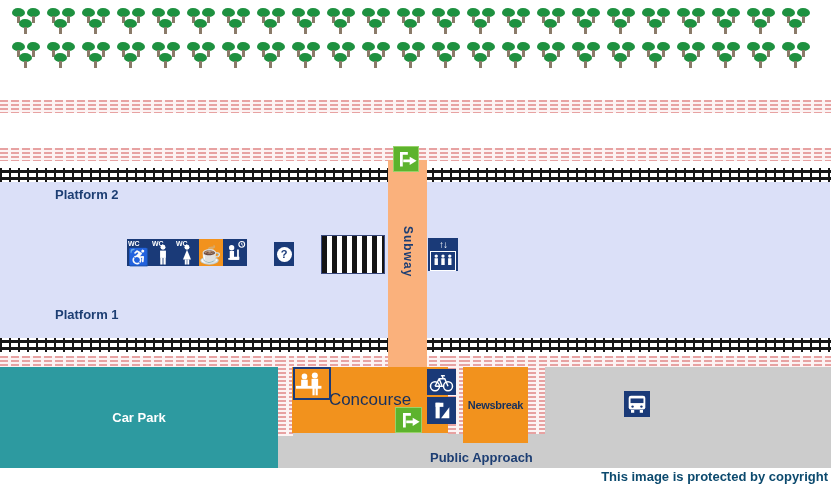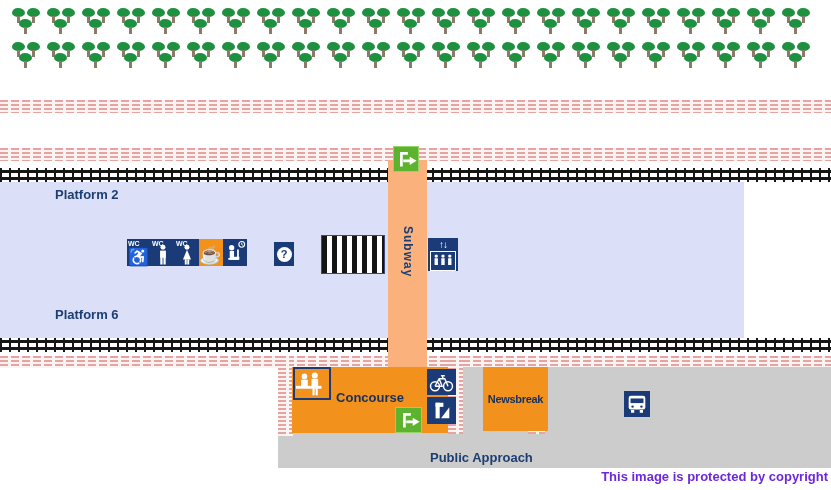--- a/index.html
+++ b/index.html
@@ -30,35 +30,35 @@
   .footpath{position:absolute;left:0;top:113px;width:831px;height:35px;background:#d3d3d3;
     display:flex;align-items:center;justify-content:center;}
   .band-label{font-weight:bold;font-size:13px;color:#1d3e73;}
   .track{position:absolute;left:0;width:831px;height:14px;
     background-image:
       repeating-linear-gradient(to right, #161616 0 2px, rgba(0,0,0,0) 2px 9px),
       linear-gradient(to bottom, rgba(0,0,0,0) 0 2px, #161616 2px 5px, rgba(0,0,0,0) 5px 9px,
                       #161616 9px 12px, rgba(0,0,0,0) 12px 14px);}
   .track-upper{top:168px;}
   .track-lower{top:338px;}
-  .platform-area{position:absolute;left:0;top:182px;width:703px;height:156px;background:#dbe0f8;padding-left:41px;}
+  .platform-area{position:absolute;left:0;top:182px;width:830px;height:156px;background:#dbe0f8;}
   .plabel{position:absolute;left:55px;font-weight:bold;font-size:13px;color:#1d3e73;}
   .plabel.p2{top:5px;}  .plabel.p1{top:125px;}
 
   
   .carpark{position:absolute;left:0;top:367px;width:278px;height:101px;background:#2d9aa0;
     display:flex;align-items:center;justify-content:center;}
   .carpark span{color:#fff;font-weight:bold;font-size:13px;}
   .approach{position:absolute;left:278px;top:367px;width:553px;height:101px;background:#cccccc;}
   .approach-label{position:absolute;left:430px;top:450px;font-weight:bold;font-size:13px;color:#1d3e73;}
   .concourse{position:absolute;left:292px;top:367px;width:156px;height:66px;background:#f2921d;z-index:4;}
   .concourse-label{position:absolute;left:0;right:0;top:23px;text-align:center;
-    font-weight:bold;font-size:13px;color:#16305e;}
-  .newsbreak{position:absolute;left:463px;top:367px;width:65px;height:64px;background:#f2921d;z-index:4;
-    display:flex;align-items:center;justify-content:center;margin-left:20px;}
+    font-weight:normal;font-size:17px;color:#16305e;}
+  .newsbreak{position:absolute;left:463px;top:367px;width:65px;height:76px;background:#f2921d;z-index:4;
+    display:flex;align-items:center;justify-content:center;}
   .newsbreak span{font-weight:bold;font-size:11px;color:#16305e;letter-spacing:-0.3px;}
 
   
   .subway{position:absolute;left:388px;top:160px;width:39px;height:208px;background:#fab17c;z-index:3;}
   .subway-label{position:absolute;top:66px;left:50%;transform:translateX(-50%);
     writing-mode:vertical-rl;font-weight:bold;font-size:12px;color:#1d3e73;letter-spacing:1px;}
 
   
   .icon{position:absolute;box-sizing:border-box;display:flex;align-items:center;justify-content:center;}
   .navy{background:#1a3a78;}
@@ -86,21 +86,21 @@
   .exit{background:#5db32d;border:1px solid #98d26a;z-index:6;}
   .exit-top{left:393px;top:146px;width:26px;height:26px;}
   .exit-bottom{left:395px;top:407px;width:27px;height:26px;}
 
   .ticket-office{left:293px;top:367px;width:38px;height:33px;background:#f2921d;
     border:2px solid #1a3a78;z-index:5;}
   .bike{left:427px;top:369px;width:29px;height:26px;z-index:5;}
   .phone{left:427px;top:397px;width:29px;height:27px;z-index:5;}
   .bus{left:624px;top:391px;width:26px;height:26px;z-index:5;}
 
-  .copyright{position:absolute;right:3px;top:469px;font-weight:bold;font-size:13px;color:#6d28d9;text-align:center;}
+  .copyright{position:absolute;right:3px;top:469px;font-weight:bold;font-size:13px;color:#0c4a6e;text-align:center;}
 </style>
 </head>
 <body>
 
 <div class="stage">
 
   <div id="trees">
       <div class="tree-cluster" style="left: 12px; top: 8px;">
         <i class="tree t1"></i>
         <i class="tree t2"></i>
@@ -332,21 +332,21 @@
         <i class="tree t3"></i>
       </div>
     </div>
 
   <div class="brick wall-h1"></div>
   <div class="brick wall-h2"></div>
 
   <div class="track track-upper"></div>
   <div class="platform-area">
     <span class="plabel p2">Platform 2</span>
-    <span class="plabel p1">Platform 6</span>
+    <span class="plabel p1">Platform 1</span>
 
     <div class="icon-bar">
       <div class="cell">
         <span class="wc-tag">WC</span>
         <span class="glyph">♿</span>
       </div>
       <div class="cell">
         <span class="wc-tag">WC</span>
         <svg width="18" height="22" viewBox="0 0 20 30">
           <circle cx="10" cy="4.5" r="3.4" fill="#fff"></circle>
@@ -380,20 +380,23 @@
 
     <div class="icon help">
       <span class="help-circle">?</span>
     </div>
 
     <div class="zebra"></div>
   </div>
   <div class="track track-lower"></div>
 
   <div class="brick wall-h3"></div>
+  <div class="carpark">
+    <span>Car Park</span>
+  </div>
   <div class="approach"></div>
   <span class="approach-label">Public Approach</span>
   <div class="brick wall-v1"></div>
   <div class="brick wall-v2"></div>
   <div class="brick wall-v3"></div>
 
   <div class="subway">
     <span class="subway-label">Subway</span>
   </div>
 

